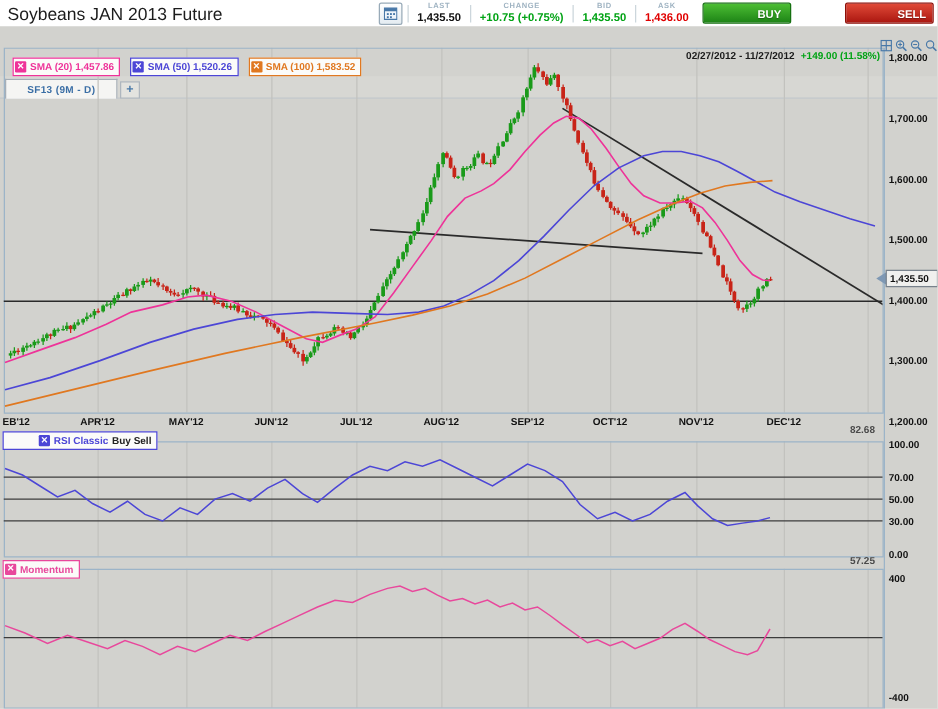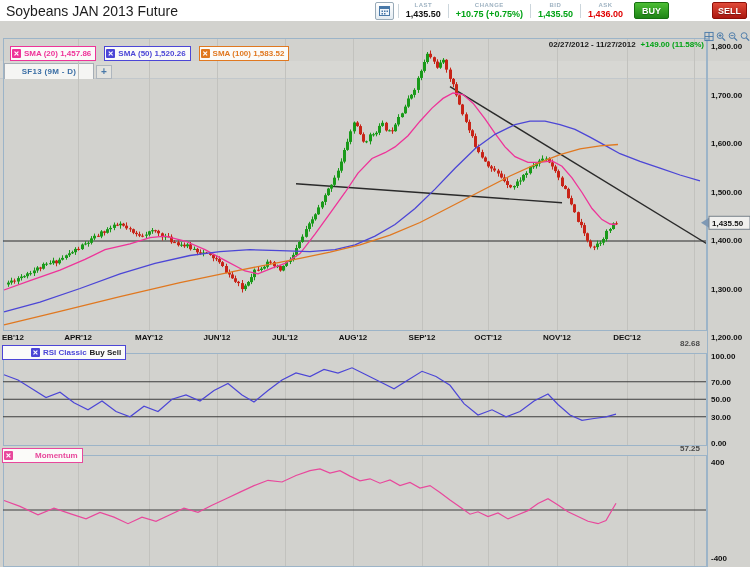--- a/index.html
+++ b/index.html
@@ -10,21 +10,21 @@
   #page-title{position:absolute;left:6px;top:3px;font-size:14px;color:#1c1c1c;}
   #quote{position:absolute;right:3px;top:1px;height:19px;display:flex;align-items:center;}
   .qfield{display:flex;flex-direction:column;align-items:center;padding:0 7px;}
   .qlabel{font-size:6px;font-weight:bold;color:#9fb3c2;letter-spacing:.5px;line-height:7px;}
   .qvalue{font-size:9px;font-weight:bold;line-height:10px;white-space:nowrap;}
   .qdiv{width:1px;height:14px;background:#ccd6dc;}
   #contract-btn{width:17px;height:16px;border:1px solid #98aab8;border-radius:2px;
       background:linear-gradient(#ffffff,#e4ecf2);display:flex;align-items:center;justify-content:center;margin-right:4px;}
   .tradebtn{width:33px;height:15px;border-radius:2px;color:#fff;font-size:9px;font-weight:bold;
       display:flex;align-items:center;justify-content:center;margin-left:4px;
-      text-shadow:0 1px 1px rgba(0,0,0,.35);}
+      text-shadow:0 1px 1px rgba(0,0,0,.35);padding-left:36px;}
   #buy-btn{background:linear-gradient(#4cbe34,#1e8416);border:1px solid #157010;}
   #sell-btn{background:linear-gradient(#e04a38,#ab1710);border:1px solid #8e0f08;margin-left:43px;}
   
   #tabbar{position:absolute;left:0;top:21px;width:750px;height:17px;background:#d7d7d3;border-bottom:1px solid #c2c8cc;margin-top:40px;}
   #tab-active{position:absolute;left:4px;top:2px;width:88px;height:15px;background:#f5f5f3;
       border:1px solid #a6aeb6;border-bottom:none;display:flex;align-items:center;justify-content:center;
       font-size:8px;font-weight:bold;color:#3a6ea5;letter-spacing:.3px;}
   #tab-add{position:absolute;left:96px;top:4px;width:14px;height:12px;background:#e3e3df;border:1px solid #aeb6be;
       color:#4878a8;font-size:10px;font-weight:bold;line-height:11px;text-align:center;}
   
@@ -628,17 +628,17 @@
 
   <div class="chip" id="rsi-chip" style="border-color: rgb(76, 70, 214); padding-left: 28px;">
     <span class="x" style="background: rgb(76, 70, 214);">✕</span>
     <span class="t" style="color: rgb(76, 70, 214);">RSI Classic</span>
     <span class="t" style="color:#222">Buy Sell</span>
   </div>
   <div class="panel-val" id="rsi-val">82.68</div>
 
   <div class="chip" id="mom-chip" style="border-color: rgb(232, 72, 156);">
     <span class="x" style="background: rgb(232, 72, 156);">✕</span>
-    <span class="t" style="color: rgb(232, 72, 156); margin-left: 19px;">Momentum</span>
+    <span class="t" style="color: rgb(232, 72, 156);">Momentum</span>
   </div>
   <div class="panel-val" id="mom-val">57.25</div>
 
 </div>
 
 </body></html>

